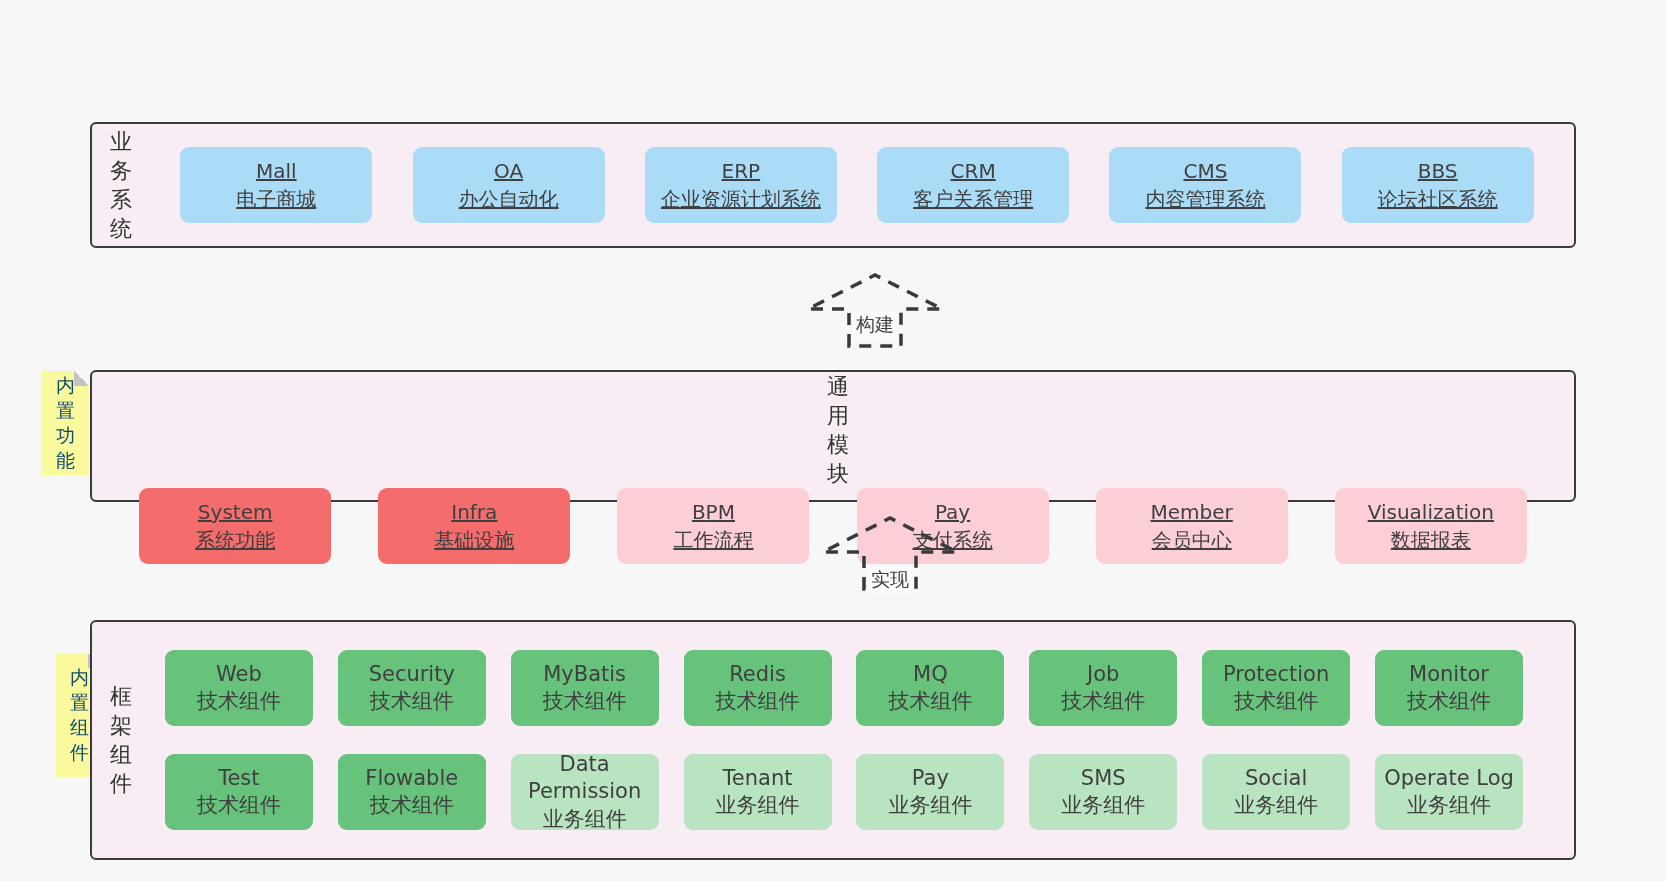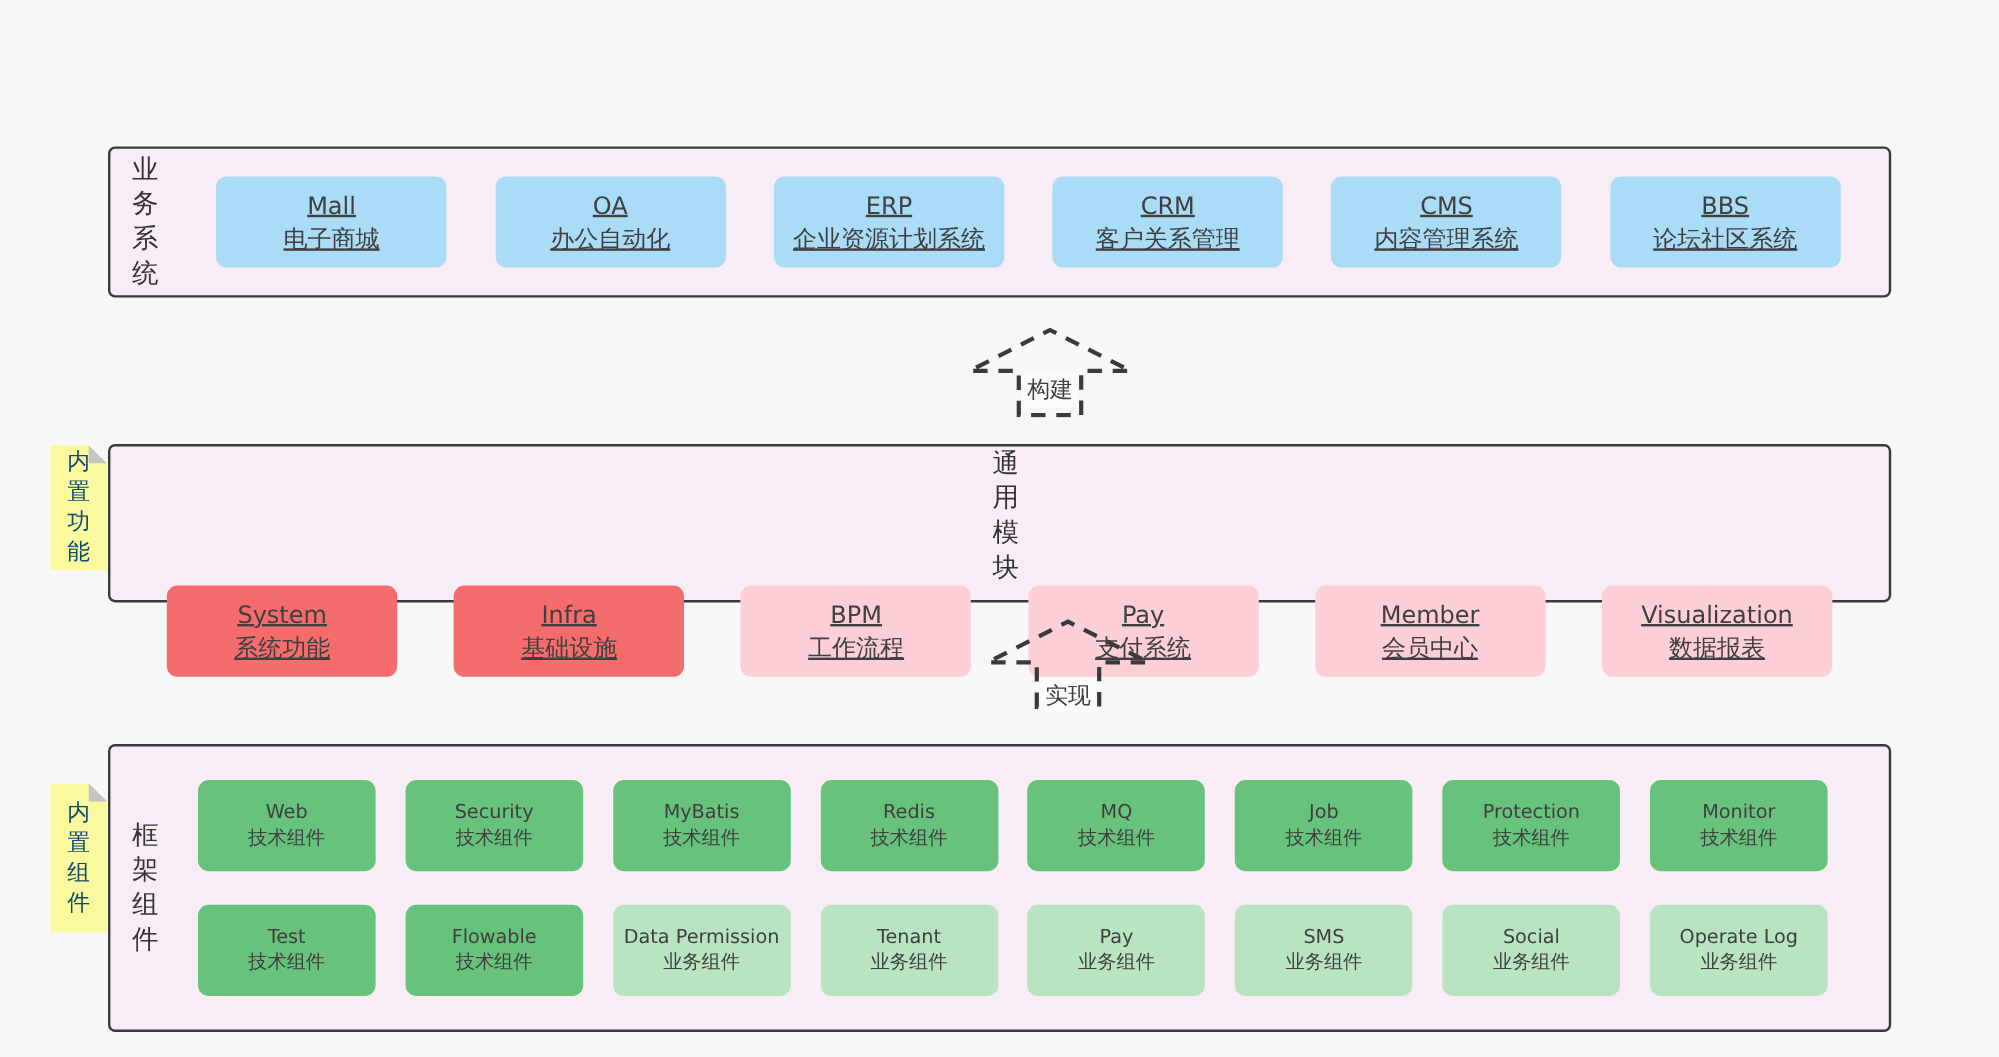--- a/index.html
+++ b/index.html
@@ -29,36 +29,36 @@
     flex:1;display:flex;flex-direction:column;justify-content:space-evenly;
     padding-right:26px;
   }
   .grid .row{display:flex;justify-content:space-evenly;}
   .box{
     height:76px;border-radius:9px;
     display:flex;flex-direction:column;align-items:center;justify-content:center;
     text-align:center;font-size:20px;line-height:1.4;color:#3f3f3f;
   }
   .box.wide{width:192px;}
-  .box.narrow{width:148px;font-size:16px;line-height:1.3;}
+  .box.narrow{width:148px;font-size:21px;line-height:1.3;}
   .blue{background:#aadcf7;}
   .red{background:#f56c6c;}
   .pink{background:#fccfd6;}
   .green{background:#67c27b;}
   .green-light{background:#b9e4c2;}
   .note{
     position:absolute;width:47px;background:#fbf99e;
     display:flex;align-items:center;justify-content:center;
   }
   .note::before{
     content:"";position:absolute;top:0;right:0;width:15px;height:15px;
     background:linear-gradient(225deg,#f7f7f7 0 50%,#c4c4c4 50% 100%);
   }
   .note-modules{left:42px;top:371px;height:104px;}
-  .note-components{left:42px;top:653px;height:124px;}
+  .note-components{left:56px;top:653px;height:124px;}
   .note-text{
     width:20px;font-size:19px;line-height:1.32;text-align:center;
     color:#0c4a6e;word-break:break-all;
   }
   .arrow{position:absolute;width:140px;height:76px;}
   .arrow-build{left:805px;top:272px;}
   .arrow-implement{left:820px;top:515px;}
   .arrow svg{display:block;width:100%;height:100%;}
   .arrow-label{
     position:absolute;font-size:19px;color:#3f3f3f;

